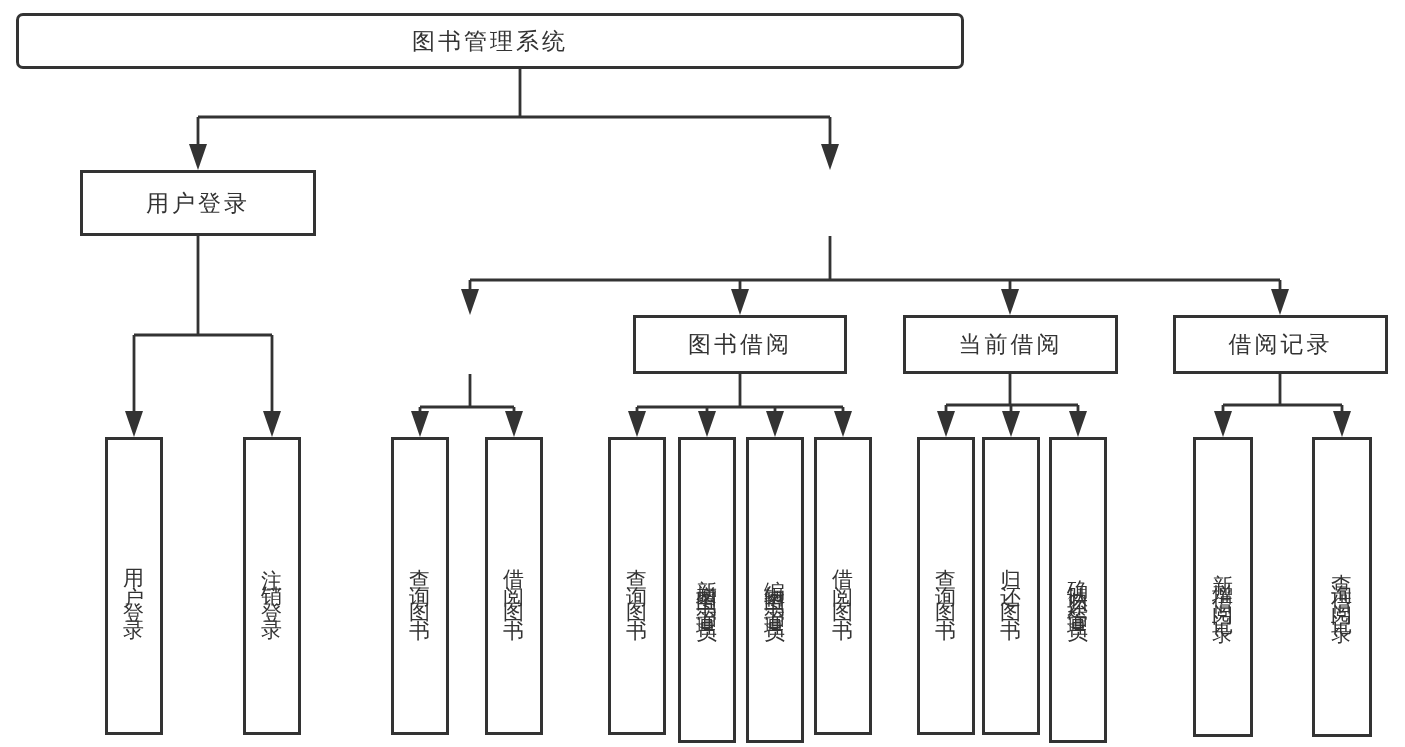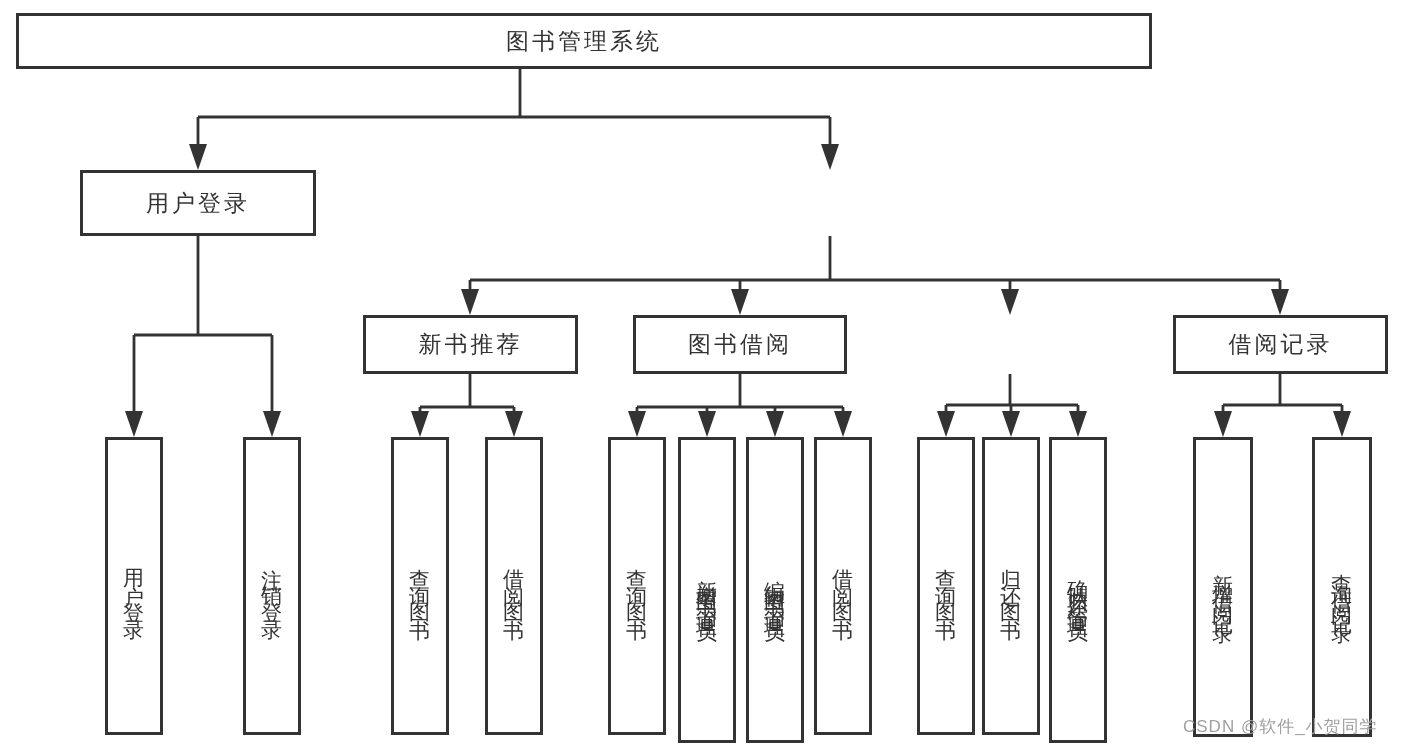--- a/index.html
+++ b/index.html
@@ -145,34 +145,34 @@
       <line x1="1223" y1="405" x2="1342" y2="405"></line>
       <line x1="1223" y1="405" x2="1223" y2="414"></line>
       <line x1="1342" y1="405" x2="1342" y2="414"></line>
     </g>
     <g fill="#333333">
       <polygon points="1214,411 1232,411 1223,437"></polygon>
       <polygon points="1333,411 1351,411 1342,437"></polygon>
     </g>
   </svg>
 
-  <div class="box" style="left:16px; top:13px; width:1136px; height:56px;">
+  <div class="box" style="left:16px; top:13px; width:948px; height:56px;border-radius:7px;">
     <span class="hlabel">图书管理系统</span>
   </div>
 
   <div class="box" style="left:80px; top:170px; width:236px; height:66px;">
     <span class="hlabel">用户登录</span>
   </div>
 
-  <div class="box" style="left:363px; top:315px; width:215px; height:59px;">
-    <span class="hlabel">新书推荐</span>
-  </div>
   <div class="box" style="left:633px; top:315px; width:214px; height:59px;">
     <span class="hlabel">图书借阅</span>
   </div>
+  <div class="box" style="left:903px; top:315px; width:215px; height:59px;">
+    <span class="hlabel">当前借阅</span>
+  </div>
   <div class="box" style="left:1173px; top:315px; width:215px; height:59px;align-items:center;">
     <span class="hlabel">借阅记录</span>
   </div>
 
   <div class="box" style="left:105px; top:437px; width:58px; height:298px;">
     <span class="vlabel v-s">用户登录</span>
   </div>
   <div class="box" style="left:243px; top:437px; width:58px; height:298px;">
     <span class="vlabel v-s">注销登录</span>
   </div>
@@ -207,15 +207,14 @@
     <span class="vlabel v-l">确认归还（管理员）</span>
   </div>
 
   <div class="box" style="left:1193px; top:437px; width:60px; height:300px;">
     <span class="vlabel v-m">新增借阅记录</span>
   </div>
   <div class="box" style="left:1312px; top:437px; width:60px; height:300px;">
     <span class="vlabel v-m">查询借阅记录</span>
   </div>
 
-  <div class="watermark" style="color: rgb(160, 160, 160);">CSDN @软件_小贺同学</div>
 
 </div>
 
 </body></html>

